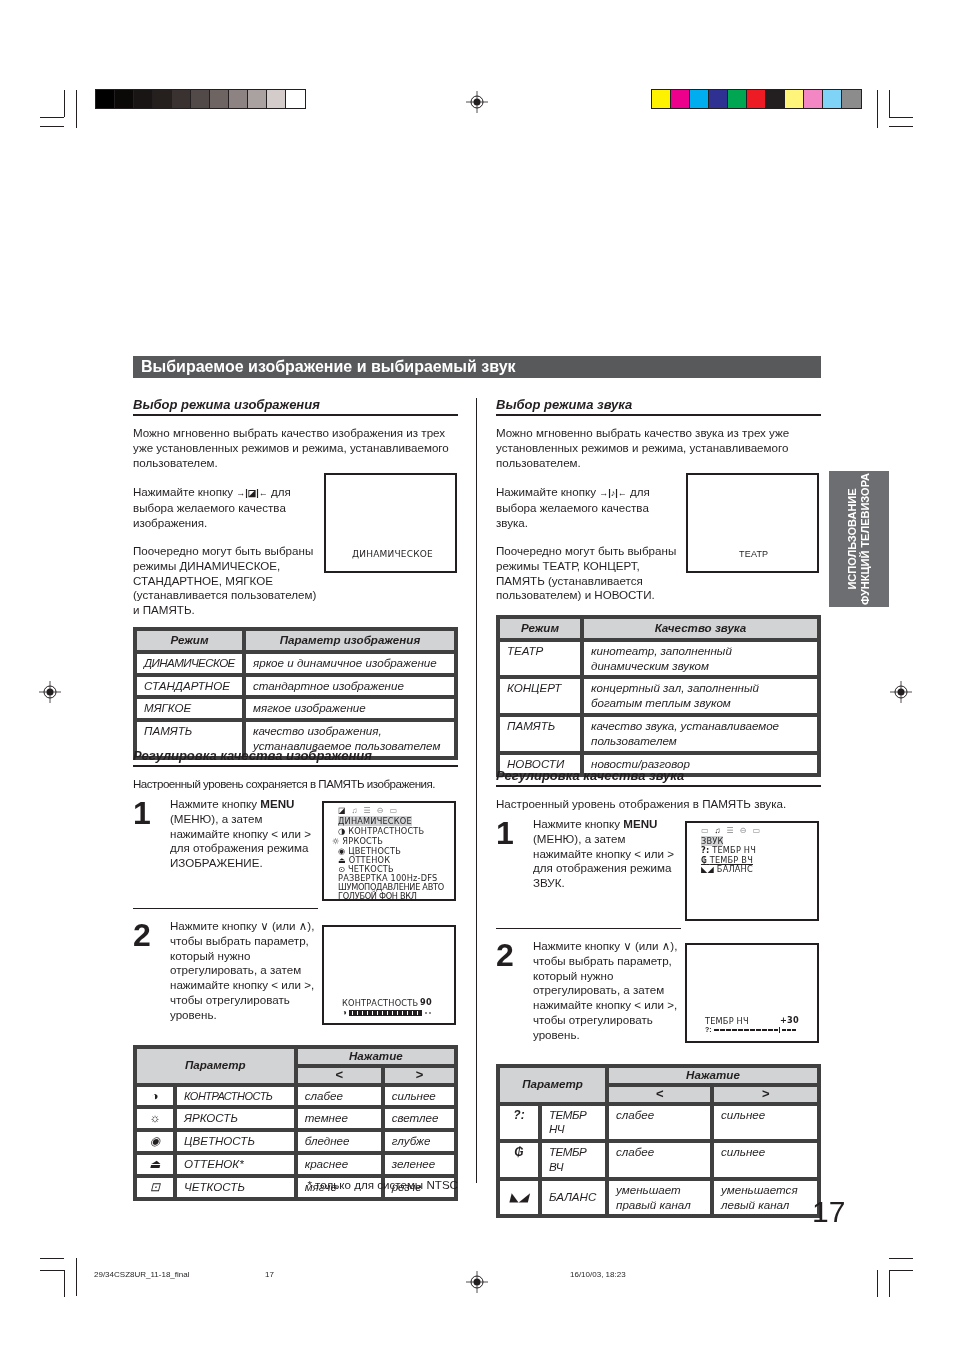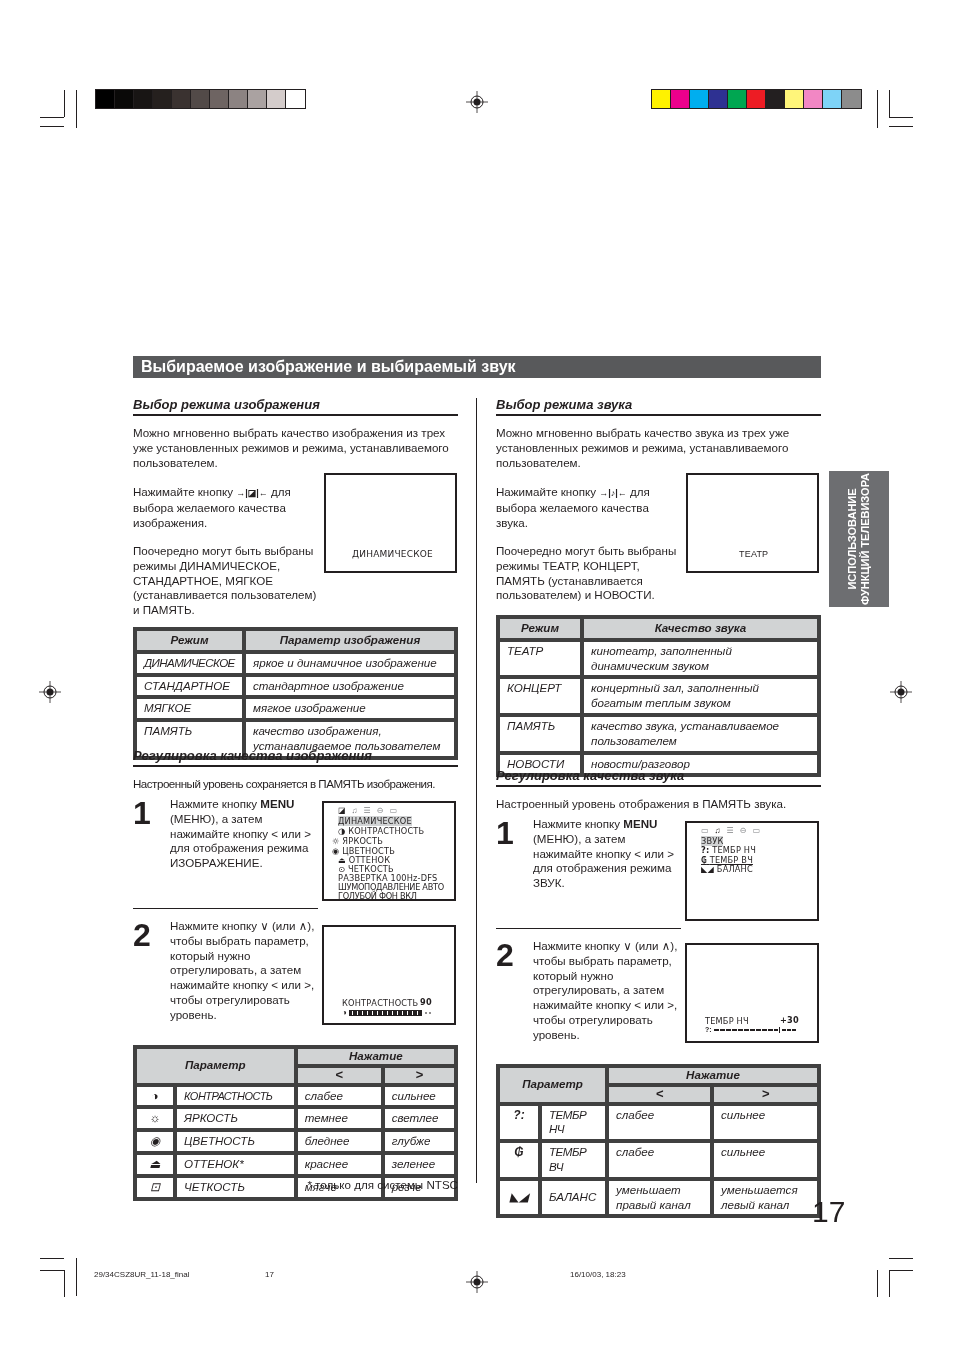--- a/index.html
+++ b/index.html
@@ -184,21 +184,21 @@
   <span>Нажмите кнопку </span><b>MENU</b><span> (МЕНЮ), а затем нажимайте кнопку &lt; или &gt; для отображения режима ИЗОБРАЖЕНИЕ.</span>
 </div>
 
 <div class="osd-box" style="left:322px;top:801px;width:134px;height:100px;">
   <div class="abs" style="left:14px;top:3px;font-size:8px;color:#808285;letter-spacing:6px;">
     <span style="color:#231f20;">◪</span>♫☰⊖▭
   </div>
   <div class="osd-text" style="left:14px;top:13px;background:#d1d3d4;">ДИНАМИЧЕСКОЕ</div>
   <div class="osd-text" style="left:14px;top:23px;"><span>◑</span> <span>КОНТРАСТНОСТЬ</span></div>
   <div class="osd-text" style="left:8px;top:33px;"><span>☼</span> <span>ЯРКОСТЬ</span></div>
-  <div class="osd-text" style="left:8px;top:43px;"><span>◉</span> <span>ЦВЕТНОСТЬ</span></div>
+  <div class="osd-text" style="left:14px;top:43px;"><span>◉</span> <span>ЦВЕТНОСТЬ</span></div>
   <div class="osd-text" style="left:14px;top:52px;"><span>⏏</span> <span>ОТТЕНОК</span></div>
   <div class="osd-text" style="left:14px;top:61px;"><span>⊙</span> <span>ЧЕТКОСТЬ</span></div>
   <div class="osd-text" style="left:14px;top:70px;">РАЗВЕРТКА  100Hz-DFS</div>
   <div class="osd-text" style="left:14px;top:79px;letter-spacing:-0.3px;">ШУМОПОДАВЛЕНИЕ  АВТО</div>
   <div class="osd-text" style="left:14px;top:88px;letter-spacing:-0.3px;">ГОЛУБОЙ ФОН  ВКЛ</div>
 </div>
 
 <div class="step-rule" style="left:133px;top:908px;width:185px;"></div>
 
 <div class="step-num" style="left:133px;top:919px;">2</div>

